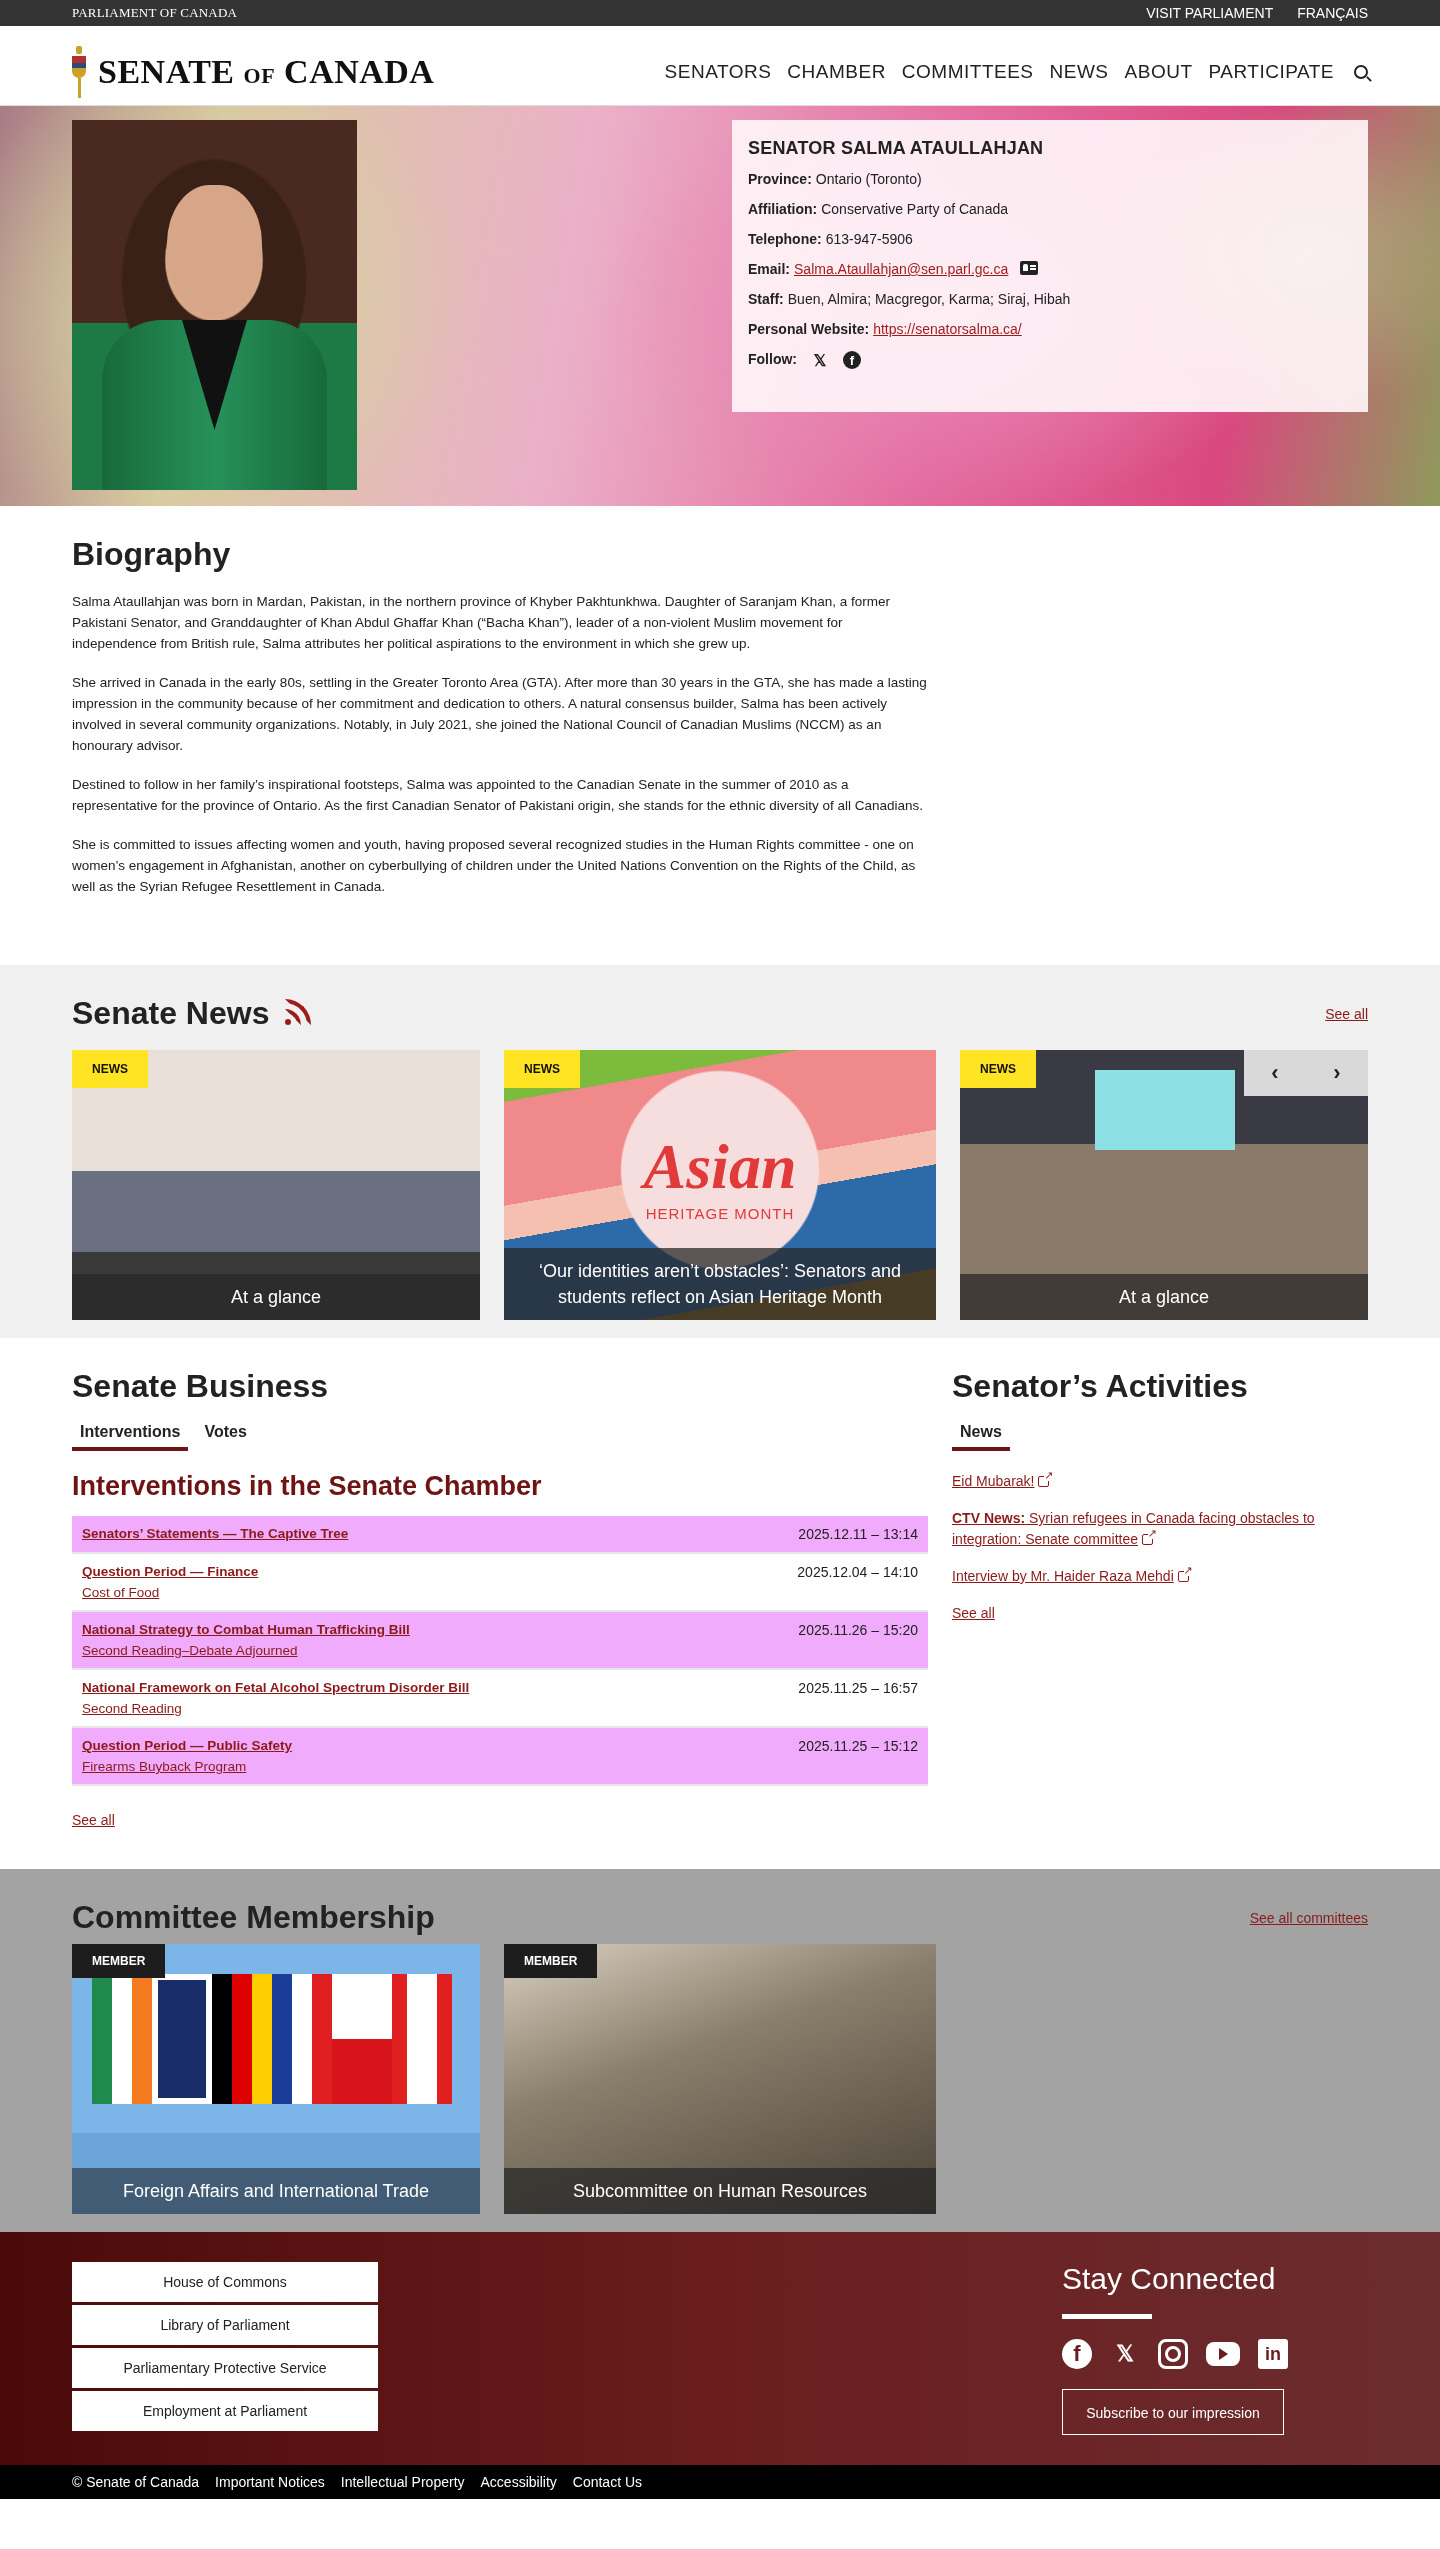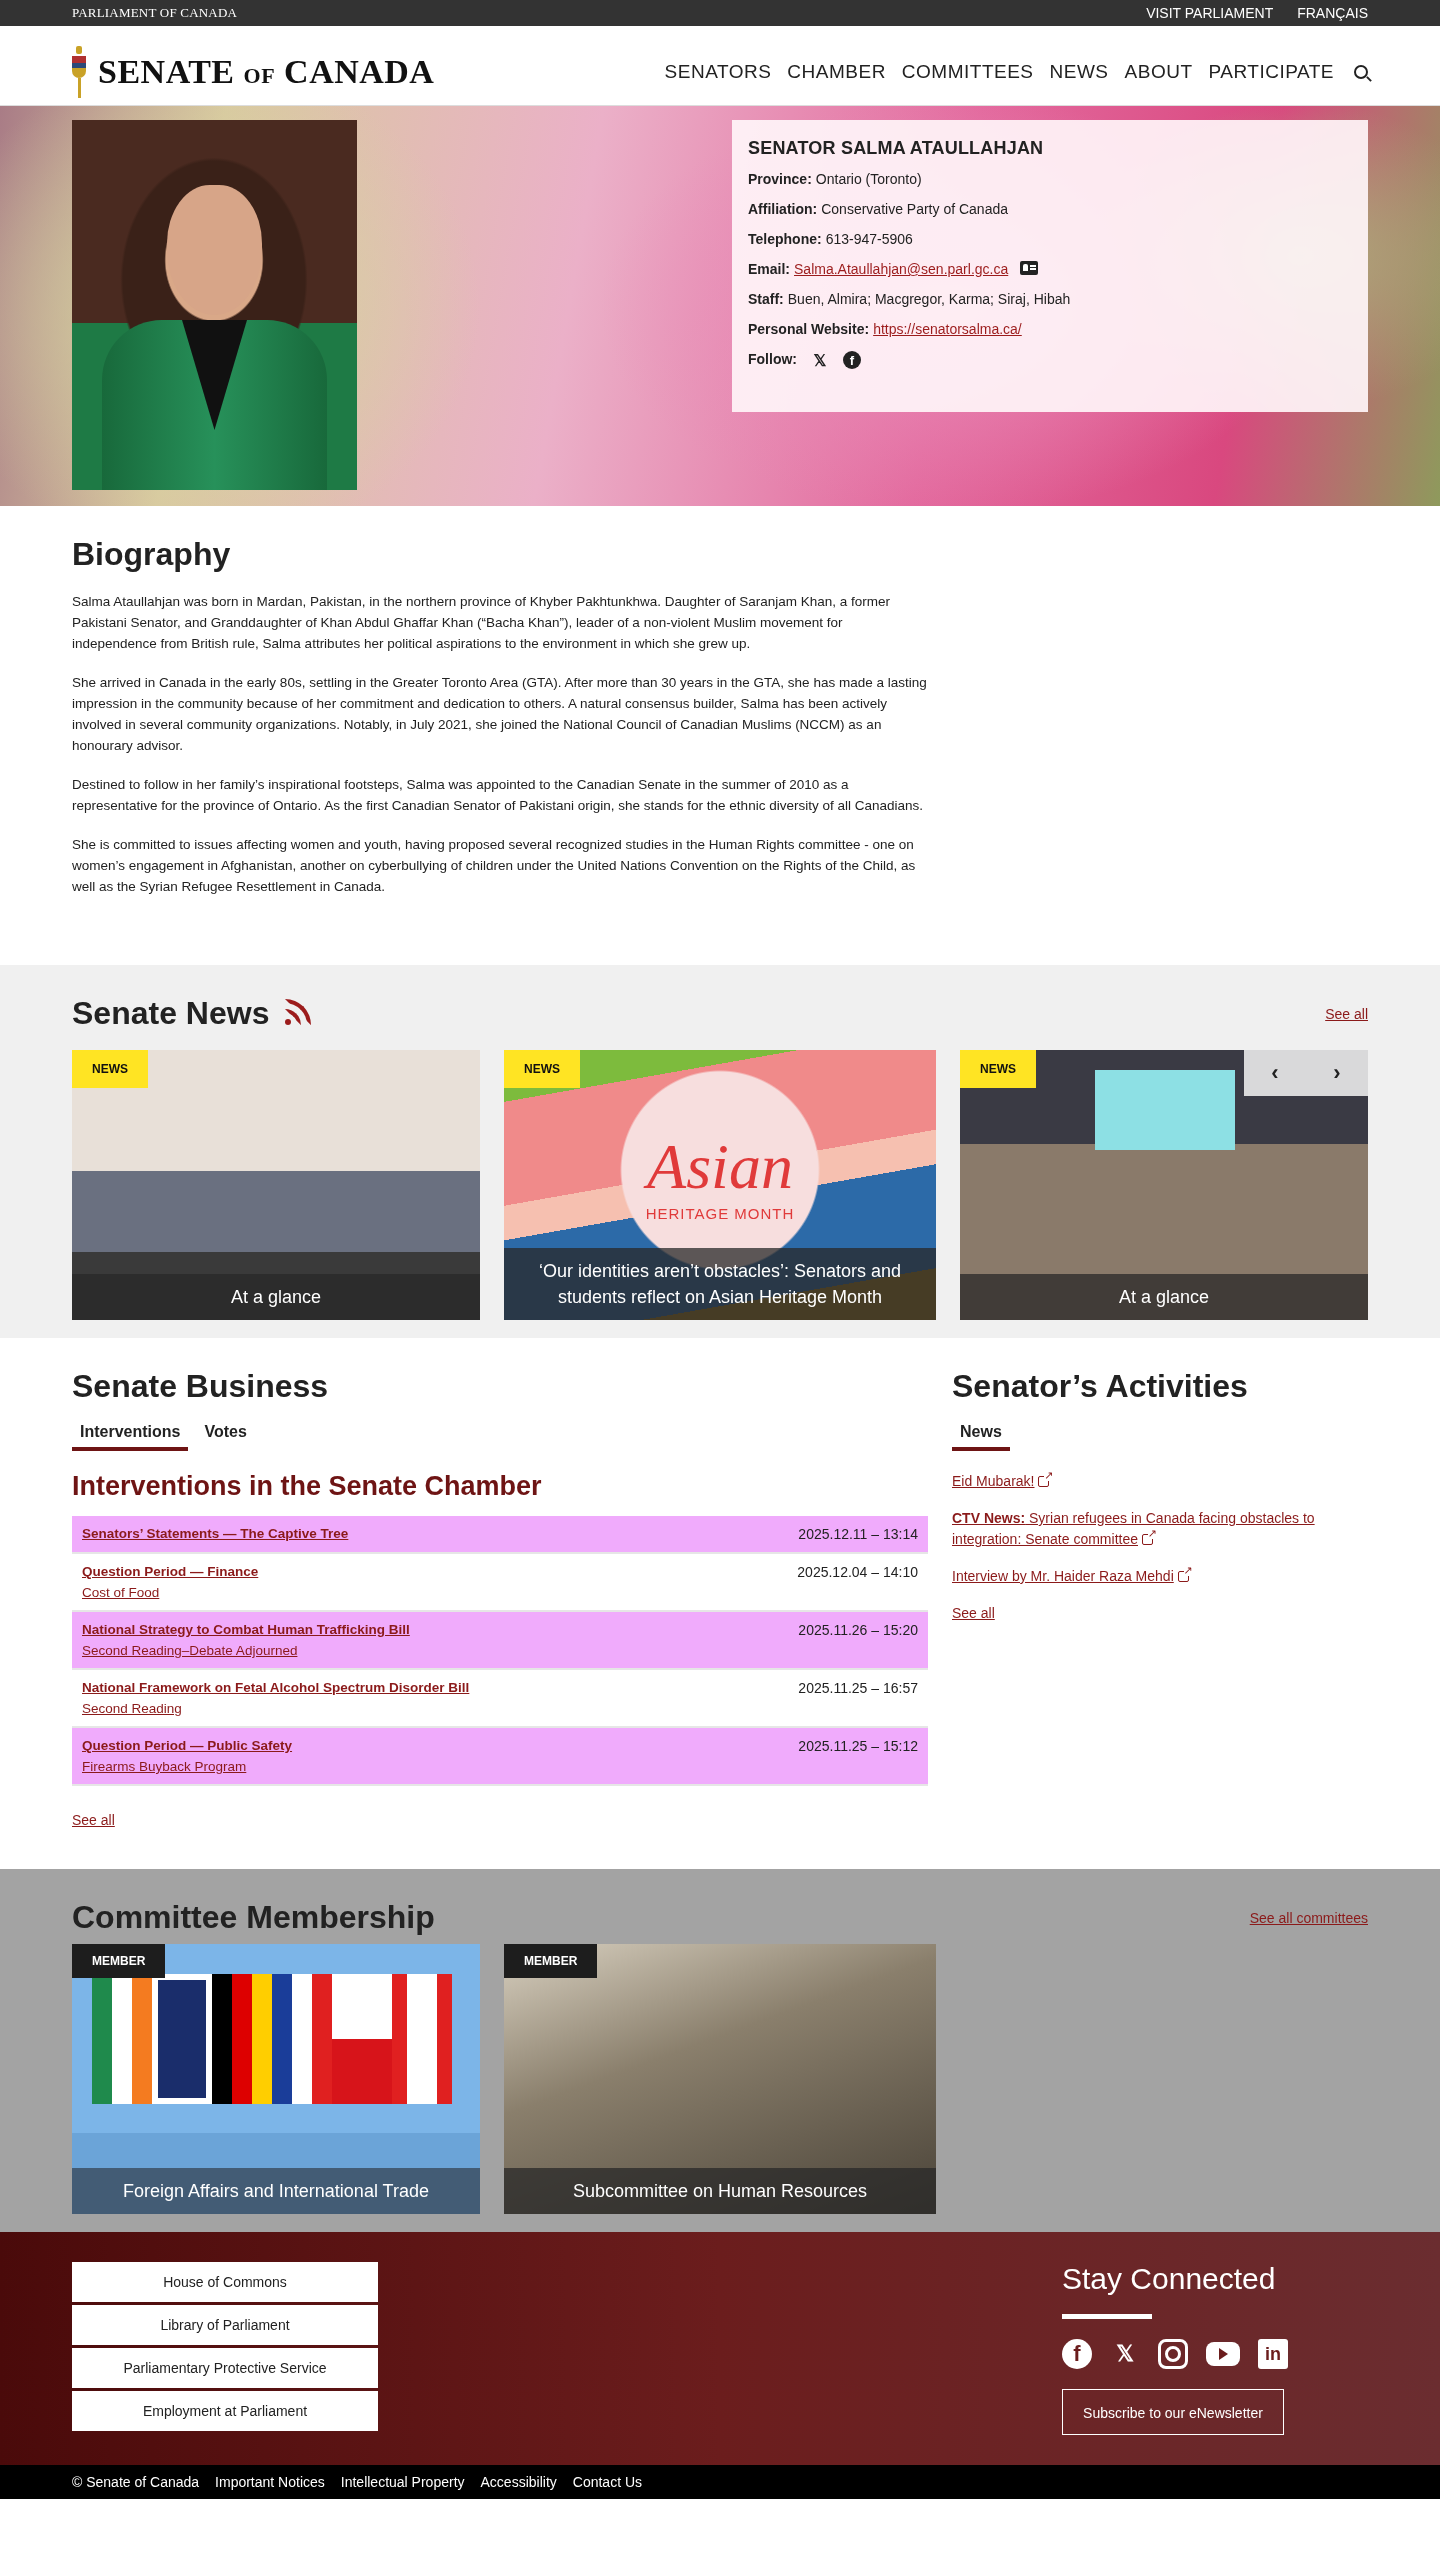--- a/index.html
+++ b/index.html
@@ -76,21 +76,21 @@
   .rss .a2 { width: 26px; height: 26px; }
   .cards { display: flex; gap: 24px; }
   .card { position: relative; height: 270px; overflow: hidden; cursor: pointer; }
   .card .tag { position: absolute; top: 0; left: 0; background: #ffe423; color: #111; font-size: 12px; font-weight: bold; padding: 12px 20px; }
   .card .tag.dark { background: #1d1d1d; color: #fff; padding: 10px 20px; }
   .card .caption { position: absolute; left: 0; right: 0; bottom: 0; background: rgba(40,40,40,0.75); color: #fff; font-size: 18px; text-align: center; padding: 10px 20px; line-height: 26px; }
   .img1 { width: 408px; background: linear-gradient(180deg, #e8e0d8 0 45%, #6a7080 45% 75%, #3a3a3a 75%); }
   .img2 { width: 432px; background:
       radial-gradient(circle 100px at 216px 120px, #f7dede 0 98%, rgba(0,0,0,0) 100%),
       linear-gradient(170deg, #7dbb3d 0 15%, #f08a8a 15% 45%, #f6c0b0 45% 55%, #2c6aa8 55% 85%, #a0771e 85%); }
-  .img2 .asian { position: absolute; left: 0; right: 0; top: 80px; text-align: center; font-family: "Liberation Serif", serif; font-style: italic; font-size: 64px; color: #e03a3a; font-weight: normal; }
+  .img2 .asian { position: absolute; left: 0; right: 0; top: 80px; text-align: center; font-family: "Liberation Serif", serif; font-style: italic; font-size: 64px; color: #e03a3a; font-weight: bold; }
   .img2 .ahm { position: absolute; left: 0; right: 0; top: 155px; text-align: center; font-size: 15px; color: #e03a3a; letter-spacing: 1px; }
   .img3 { width: 408px; background: linear-gradient(180deg, #3a3a44 0 35%, #8a7a6a 35% 100%); }
   .img3 .screen { position: absolute; top: 20px; left: 135px; width: 140px; height: 80px; background: #8de0e4; }
   .carousel-ctrl { position: absolute; top: 0; right: 0; width: 124px; height: 46px; background: rgba(235,235,235,0.9); display: flex; justify-content: space-around; align-items: center; }
   .carousel-ctrl span { font-size: 22px; font-weight: bold; cursor: pointer; }
 
   
   .business { padding: 30px 0 40px; }
   .business .wrap { display: flex; gap: 24px; }
   .business .main { width: 856px; }
@@ -360,21 +360,21 @@
     <div class="stay">
       <h2>Stay Connected</h2>
       <div class="bar"></div>
       <div class="icons">
         <span class="ico-fb">f</span>
         <span>𝕏</span>
         <span class="ico-ig"></span>
         <span class="ico-yt"></span>
         <span class="ico-li">in</span>
       </div>
-      <a href="#" class="sub">Subscribe to our eNewsletter</a>
+      <a href="#" class="sub">Subscribe to our impression</a>
     </div>
   </div>
 </footer>
 <div class="bottombar">
   <div class="wrap">
     <span>© Senate of Canada</span>
     <span>Important Notices</span>
     <span>Intellectual Property</span>
     <span>Accessibility</span>
     <span>Contact Us</span>

